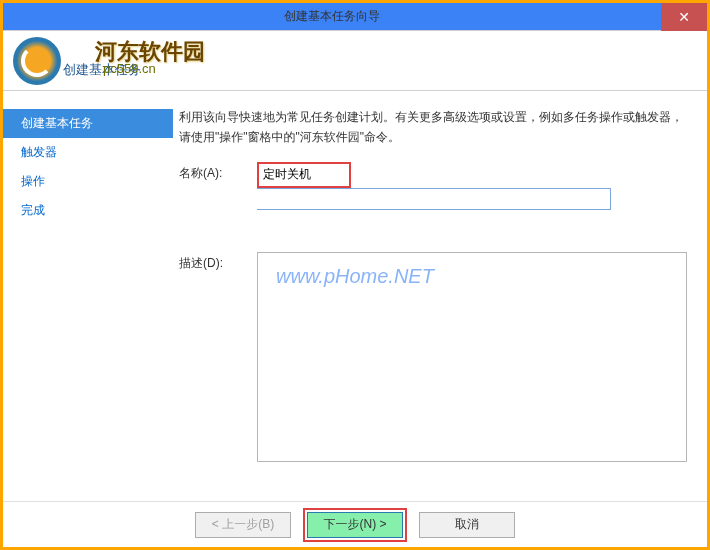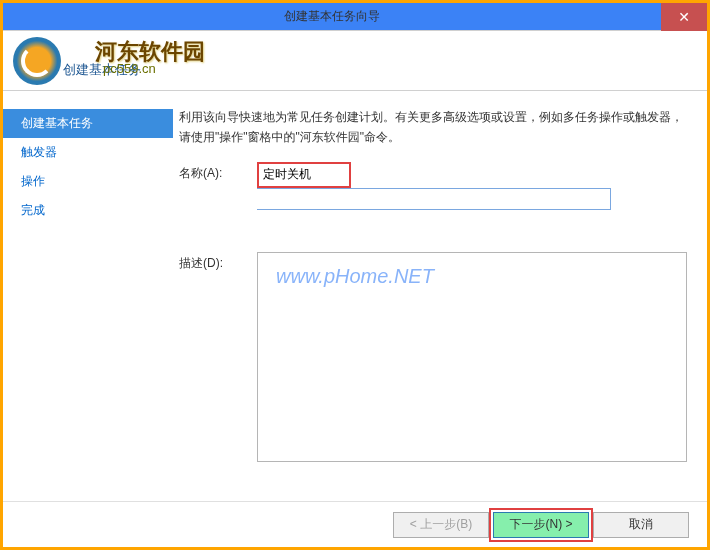--- a/index.html
+++ b/index.html
@@ -20,21 +20,21 @@
     .sidebar-item.active { background: #3a8dde; color: #fff; }
     .content { flex: 1; padding: 16px 20px 10px 6px; display: flex; flex-direction: column; }
     .instructions { color: #333; line-height: 1.7; margin-bottom: 14px; font-size: 12px; }
     .field-row { display: flex; margin-bottom: 10px; align-items: flex-start; gap: 18px; }
     .field-label { width: 60px; padding-top: 3px; color: #333; }
     .field-input-wrap { flex: 1; }
     .name-input { width: 100%; height: 22px; border: 1px solid #7aa7e0; padding: 0 4px; font-size: 12px; outline: none; }
     .name-highlight { display: inline-block; border: 2px solid #e04040; padding: 0; }
     .desc-textarea { width: 100%; height: 210px; border: 1px solid #b5b5b5; padding: 4px; font-size: 12px; resize: none; outline: none; font-family: inherit; }
     .watermark { position: absolute; left: 50%; top: 50%; transform: translate(-50%, -10px); color: #3b82f6; font-size: 20px; font-style: italic; pointer-events: none; opacity: .6; }
-    .footer { height: 46px; display: flex; justify-content: flex-end; align-items: center; padding: 0 18px; gap: 0; border-top: 1px solid #e0e0e0; }
+    .footer { height: 46px; display: flex; justify-content: center; align-items: center; padding: 0 18px; gap: 12px; border-top: 1px solid #e0e0e0; }
     .btn { min-width: 96px; height: 26px; background: #f0f0f0; border: 1px solid #adadad; color: #333; cursor: pointer; font-size: 12px; padding: 0 10px; }
     .btn:disabled { color: #a0a0a0; cursor: default; }
     .btn.selected { border: 1px solid #2a7ab0; background: #86efac; }
     .next-highlight { border: 2px solid #e04040; padding: 2px; }
   </style>
 </head>
 <body>
 
 <div class="outer">
 

